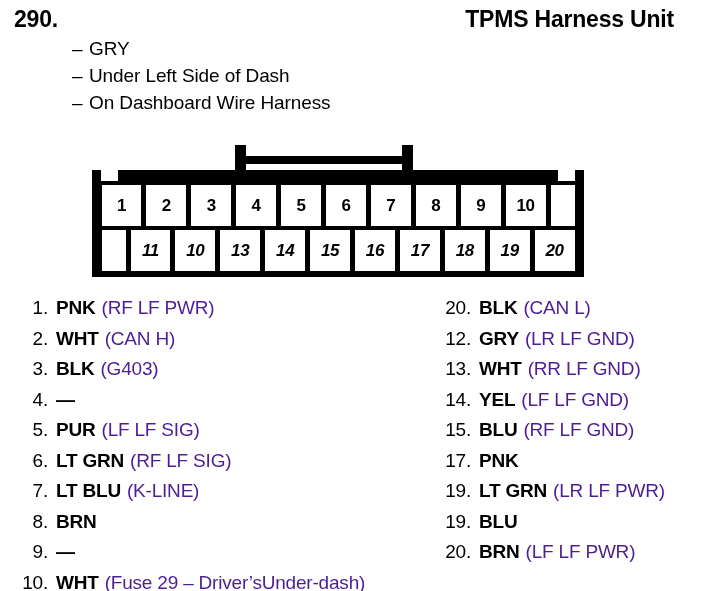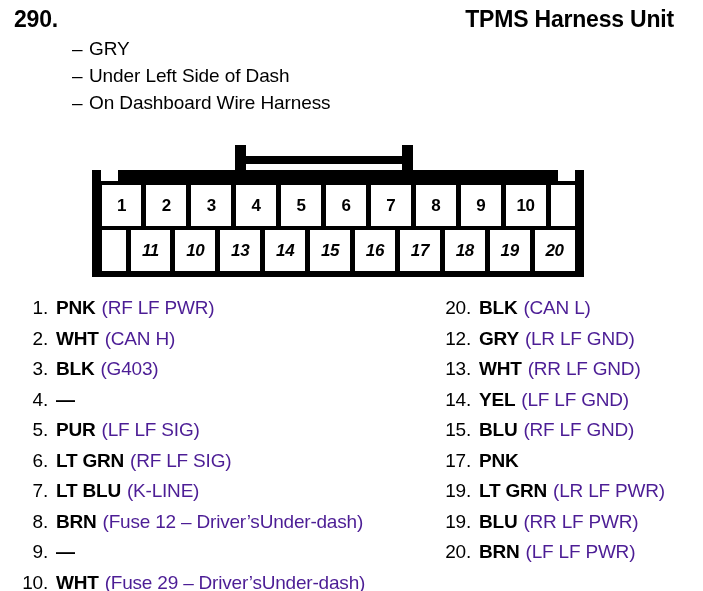--- a/index.html
+++ b/index.html
@@ -263,21 +263,20 @@
     <span class="pin-signal">(RF LF SIG)</span>
   </div>
   <div class="pin-entry">
     <span class="pin-num">7.</span>
     <span class="pin-color">LT BLU</span>
     <span class="pin-signal">(K-LINE)</span>
   </div>
   <div class="pin-entry">
     <span class="pin-num">8.</span>
     <span class="pin-color">BRN</span>
-    <span class="pin-signal">(Fuse 12 – Driver’sUnder-dash)</span>
   </div>
   <div class="pin-entry">
     <span class="pin-num">9.</span>
     <span class="pin-color">—</span>
     <span class="pin-signal"></span>
   </div>
   <div class="pin-entry">
     <span class="pin-num">10.</span>
     <span class="pin-color">WHT</span>
     <span class="pin-signal">(Fuse 29 – Driver’sUnder-dash)</span>
@@ -315,20 +314,19 @@
     <span class="pin-color">PNK</span>
   </div>
   <div class="pin-entry">
     <span class="pin-num">19.</span>
     <span class="pin-color">LT GRN</span>
     <span class="pin-signal">(LR LF PWR)</span>
   </div>
   <div class="pin-entry">
     <span class="pin-num">19.</span>
     <span class="pin-color">BLU</span>
-    <span class="pin-signal">(RR LF PWR)</span>
   </div>
   <div class="pin-entry">
     <span class="pin-num">20.</span>
     <span class="pin-color">BRN</span>
     <span class="pin-signal">(LF LF PWR)</span>
   </div>
 </div>
 
 </body></html>

